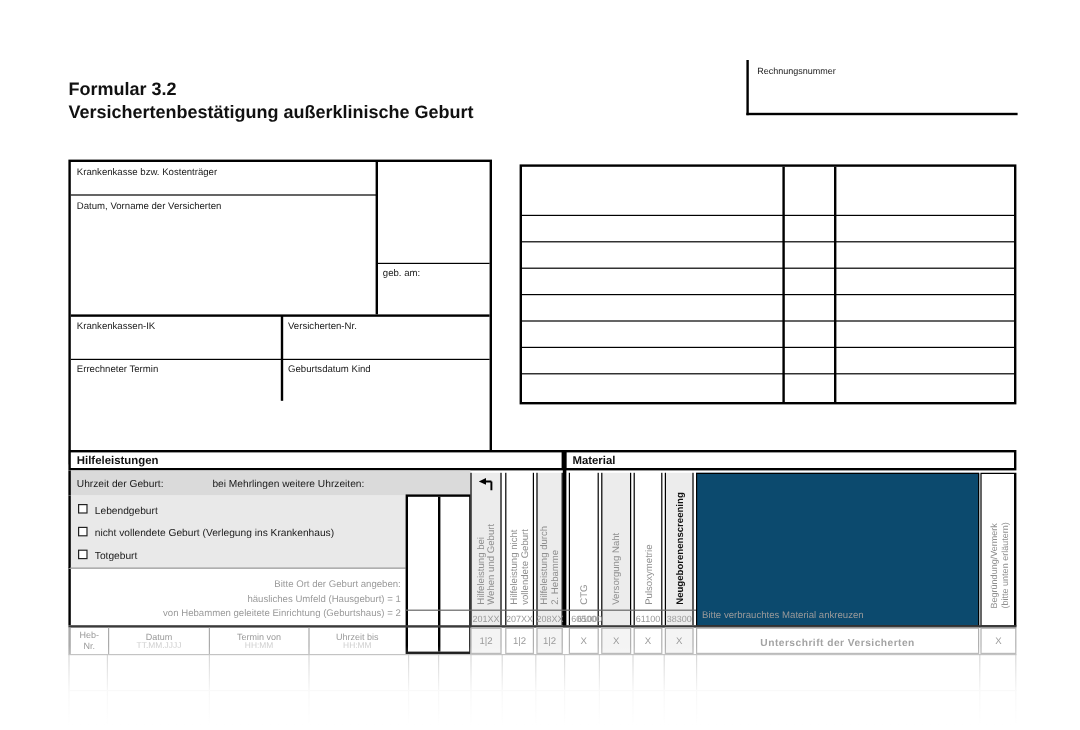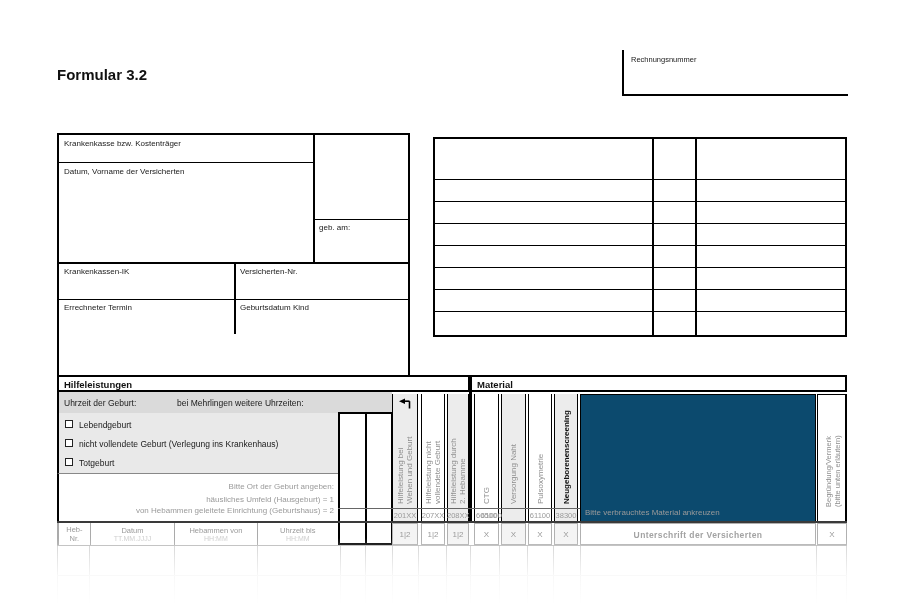--- a/index.html
+++ b/index.html
@@ -95,20 +95,21 @@
   .ghost-h { position:absolute; left:57px; width:790px; height:1px; }
   .fade { left:0; top:538px; width:900px; height:70px; pointer-events:none;
     background:linear-gradient(to bottom, rgba(255,255,255,0) 0%, rgba(255,255,255,0.85) 55%, #ffffff 95%); }
 </style>
 </head>
 <body>
 
 <div class="page">
 
   <div class="abs title1">Formular 3.2</div>
+  <div class="abs title2">Versichertenbestätigung außerklinische Geburt</div>
 
   <div class="abs invoice-box">
     <span class="lbl">Rechnungsnummer</span>
   </div>
 
   <div class="abs insured">
     <span class="lbl" style="left:5px; top:4px;">Krankenkasse bzw. Kostenträger</span>
     <div class="hline" style="left:0; top:27px; width:255px;"></div>
     <span class="lbl" style="left:5px; top:32px;">Datum, Vorname der Versicherten</span>
     <div class="vline" style="left:254px; top:0; height:127px; width:1.5px;"></div>
@@ -240,21 +241,21 @@
   <div class="abs entries">
     <div class="ehcell" style="width:32px;">
       <span class="l1">Heb-</span>
         <span class="l1">Nr.</span>
     </div>
     <div class="ehcell" style="width:85px;">
       <span class="l1">Datum</span>
         <span class="l2">TT.MM.JJJJ</span>
     </div>
     <div class="ehcell" style="width:83px;">
-      <span class="l1">Hebammen von</span>
+      <span class="l1">Termin von</span>
         <span class="l2">HH:MM</span>
     </div>
     <div class="ehcell" style="width:81px; border-right:none;">
       <span class="l1">Uhrzeit bis</span>
         <span class="l2">HH:MM</span>
     </div>
   </div>
 
   <div class="vcell shade" style="left:392px; width:26px;">1|2</div>
   <div class="vcell" style="left:421px; width:24px;">1|2</div>

